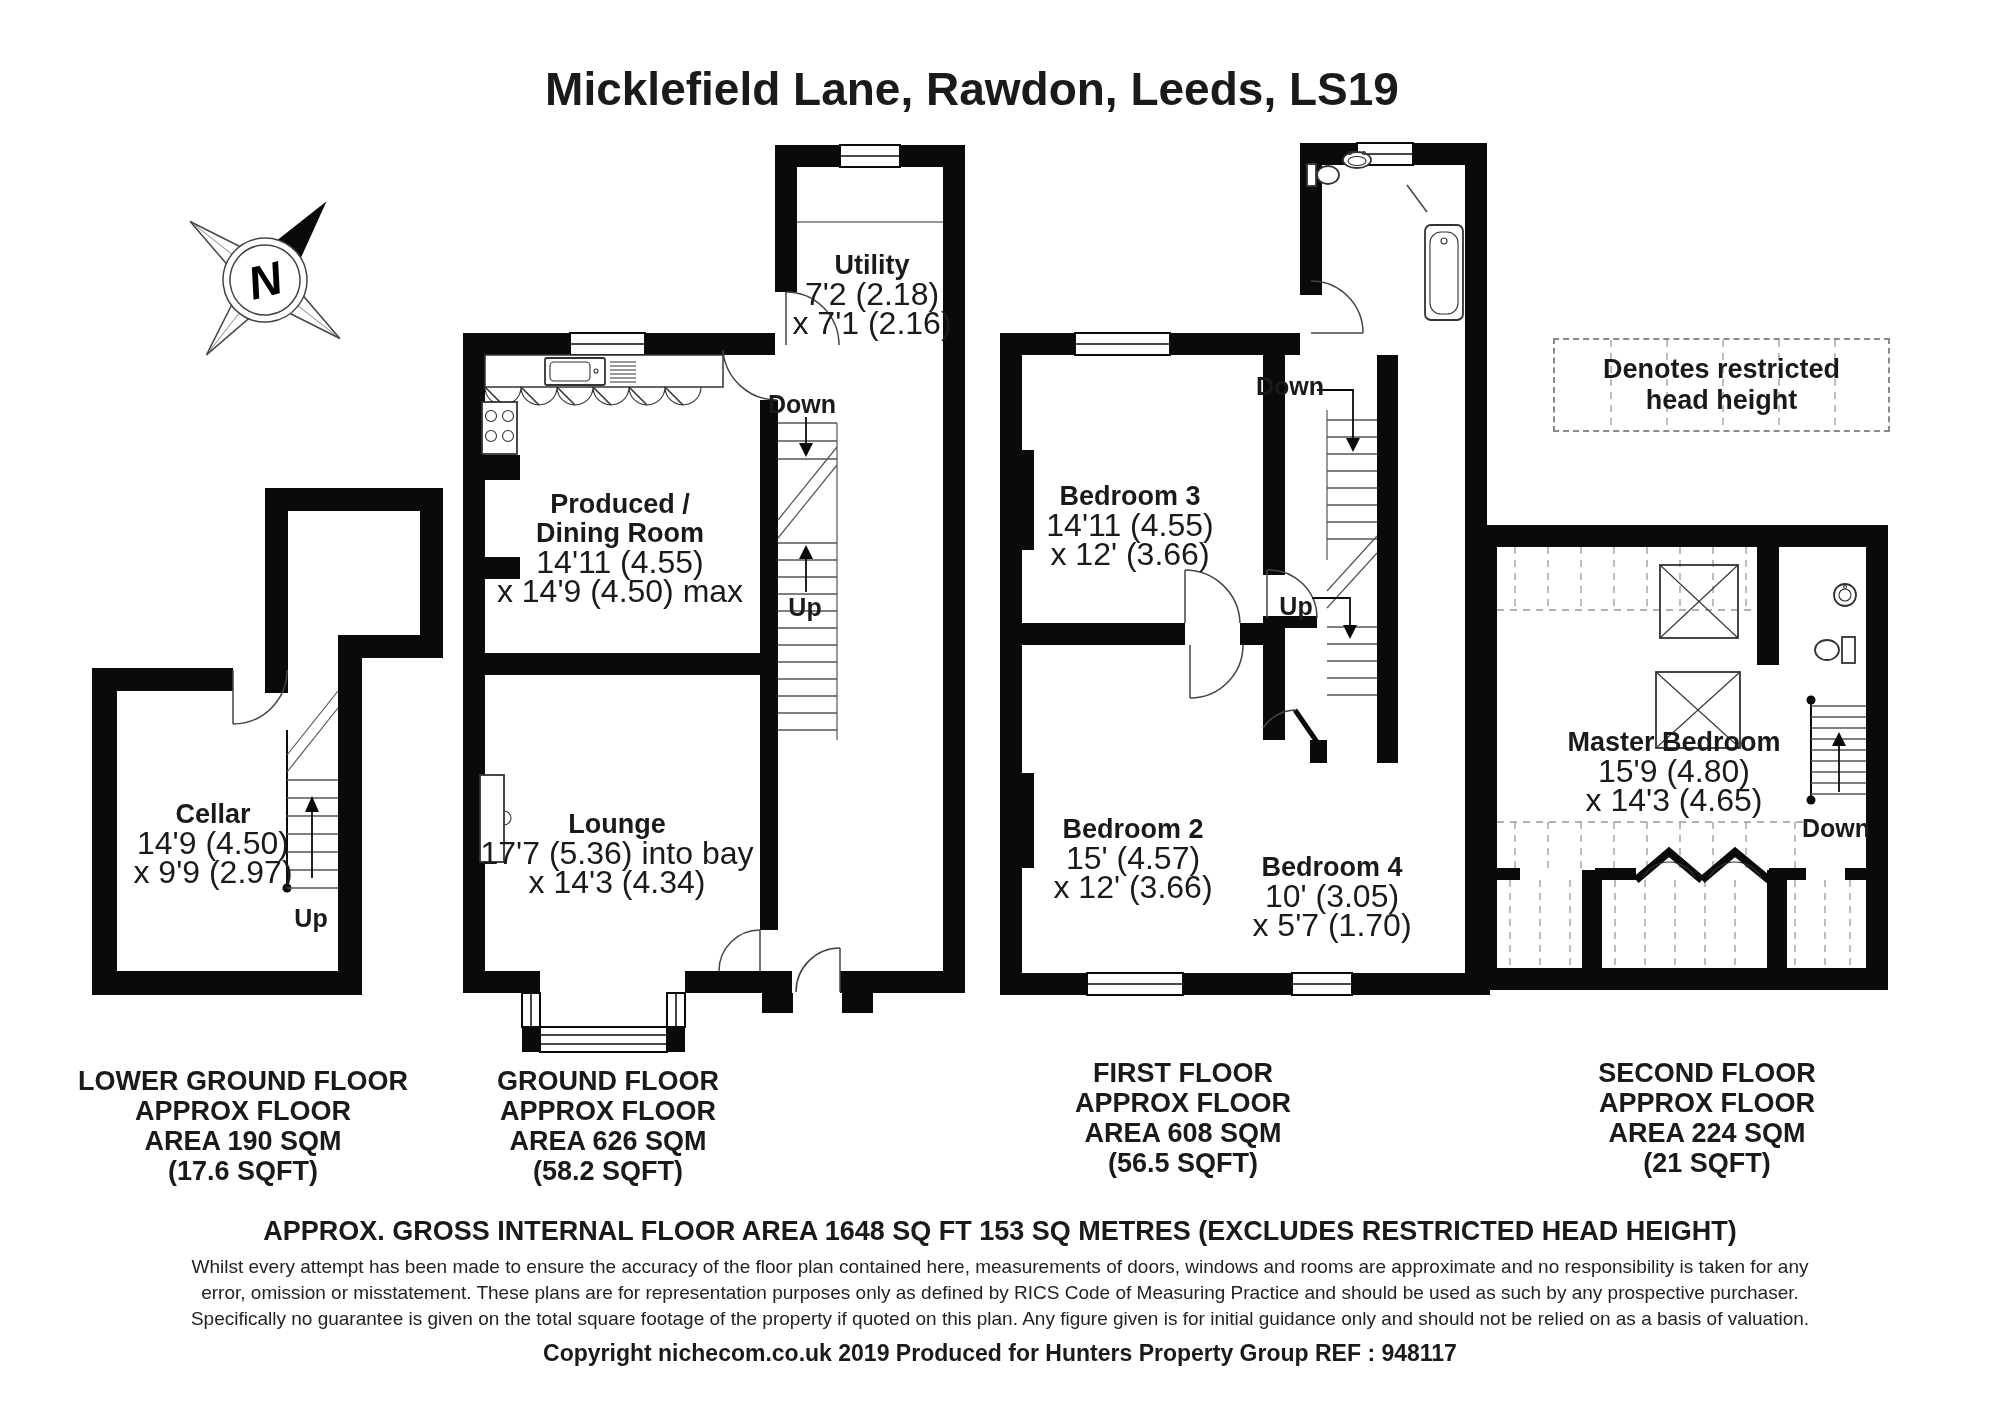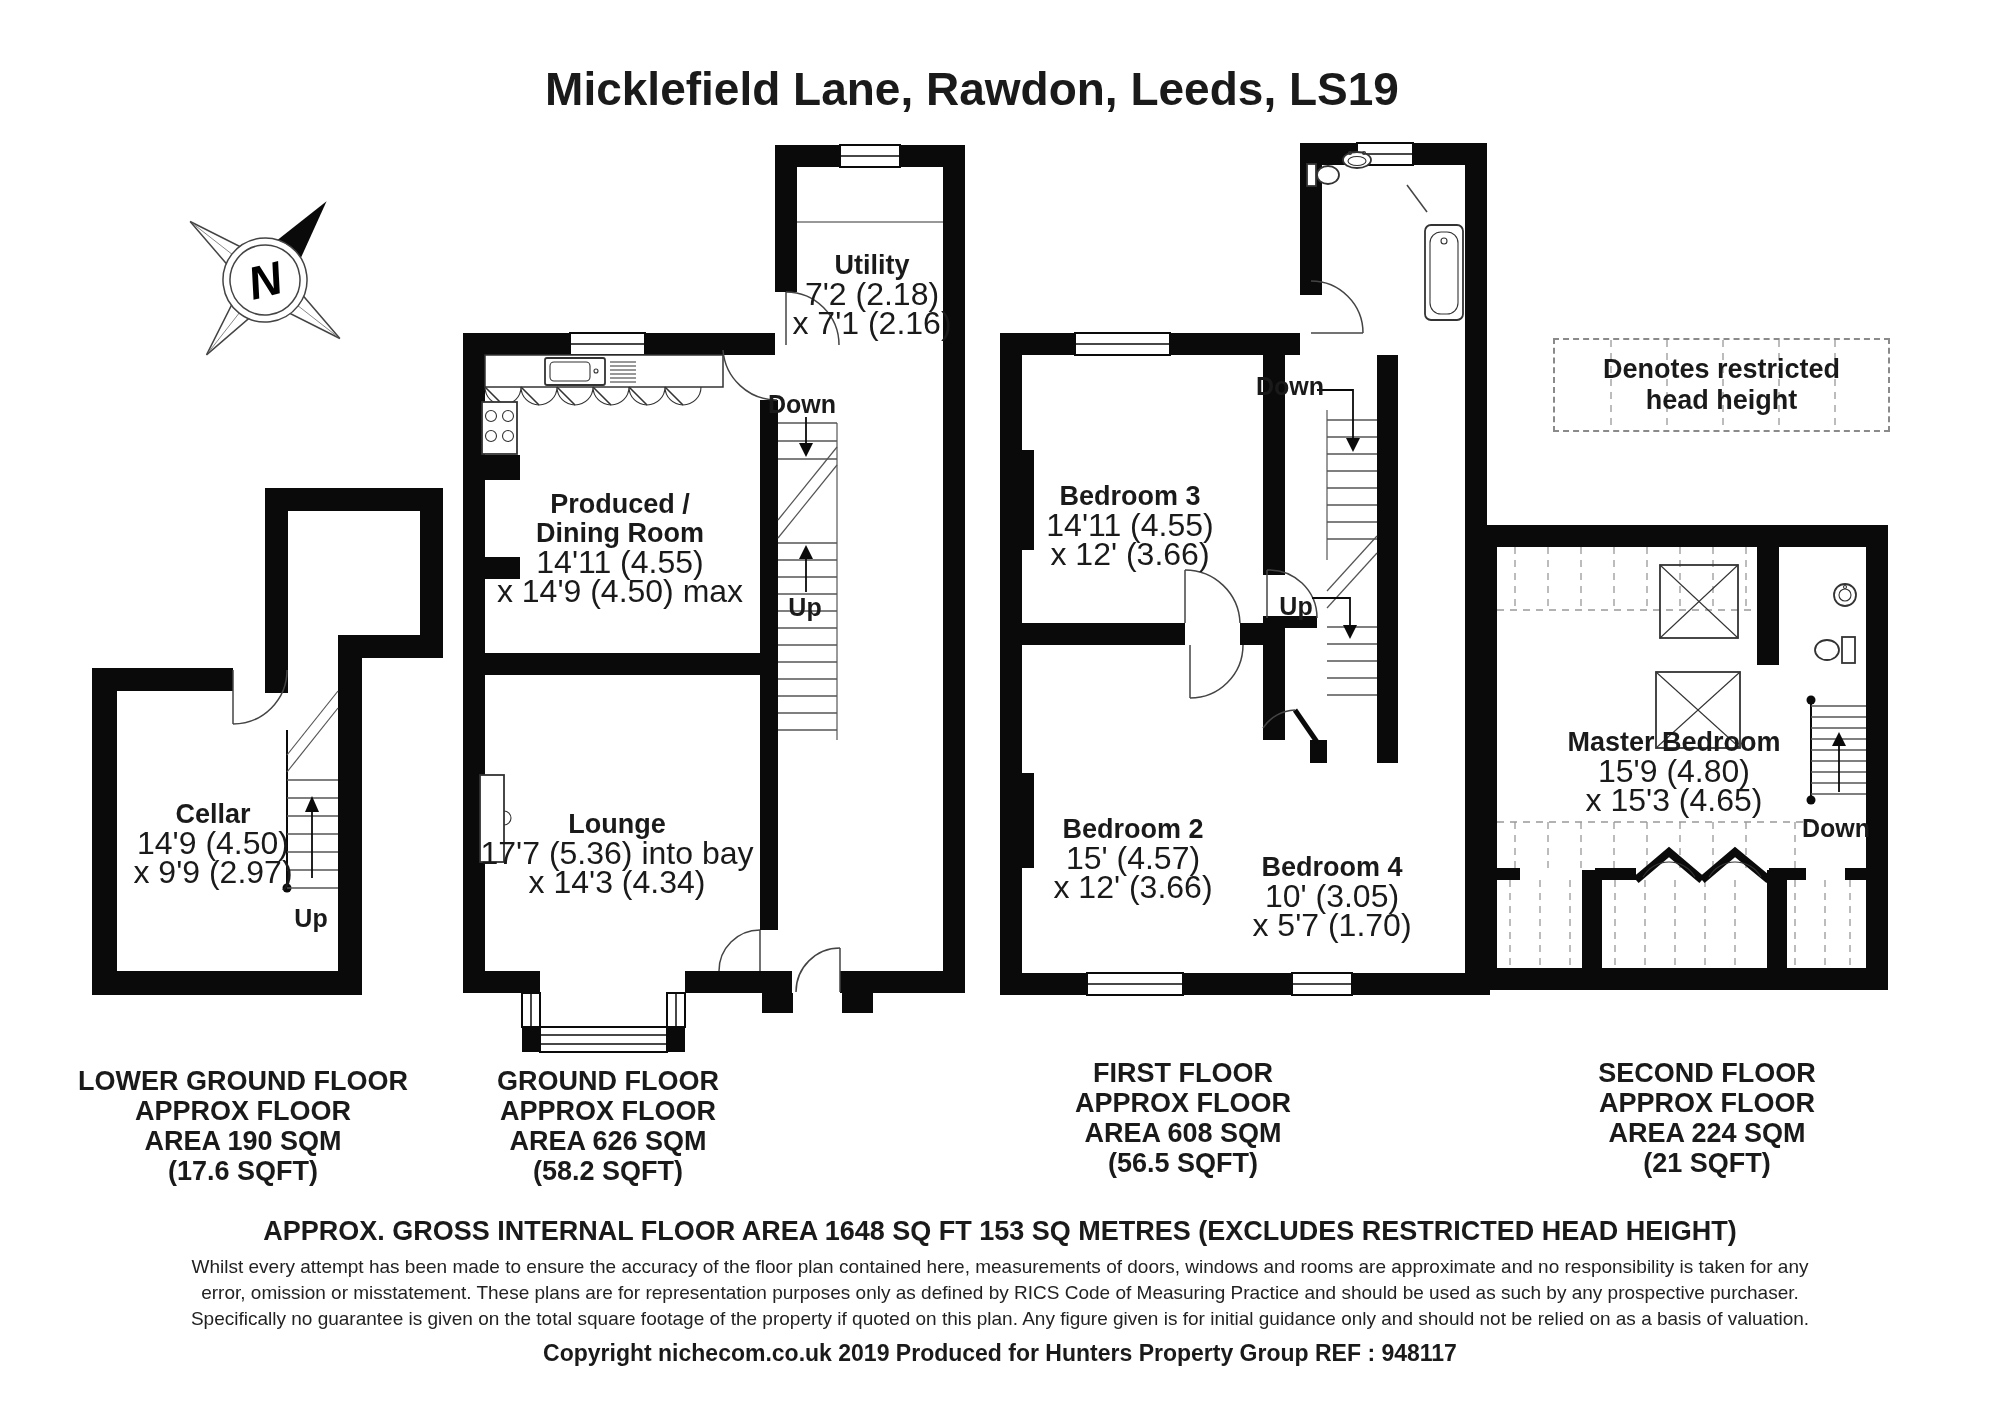--- a/index.html
+++ b/index.html
@@ -385,21 +385,21 @@
     <div class="room-dim">x 12' (3.66)</div>
   </div>
   <div class="abs ctr room-label" style="left:1332px;top:833px">
     <div class="room-name">Bedroom 4</div>
     <div class="room-dim">10' (3.05)</div>
     <div class="room-dim">x 5'7 (1.70)</div>
   </div>
   <div class="abs ctr room-label" style="left:1674px;top:708px">
     <div class="room-name">Master Bedroom</div>
     <div class="room-dim">15'9 (4.80)</div>
-    <div class="room-dim">x 15'3 (4.65)</div>
+    <div class="room-dim">x 14'3 (4.65)</div>
   </div>
 
   <div class="abs ctrxy stair-label" style="left:311px;top:918px">Up</div>
   <div class="abs ctrxy stair-label" style="left:802px;top:404px">Down</div>
   <div class="abs ctrxy stair-label" style="left:805px;top:607px">Up</div>
   <div class="abs ctrxy stair-label" style="left:1290px;top:386px">Down</div>
   <div class="abs ctrxy stair-label" style="left:1296px;top:606px">Up</div>
   <div class="abs ctrxy stair-label" style="left:1836px;top:828px">Down</div>
 
   <div class="abs ctr caption" style="left:243px;top:1066px">

